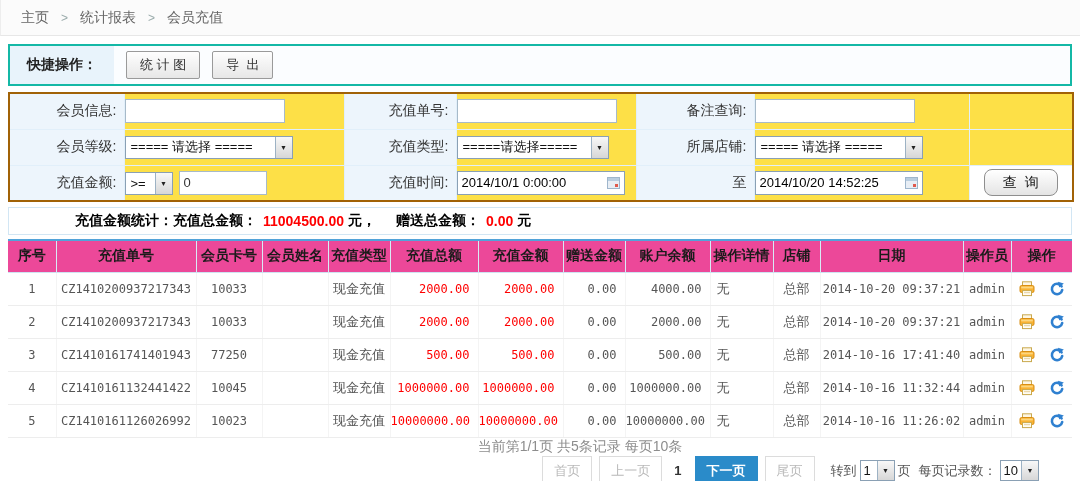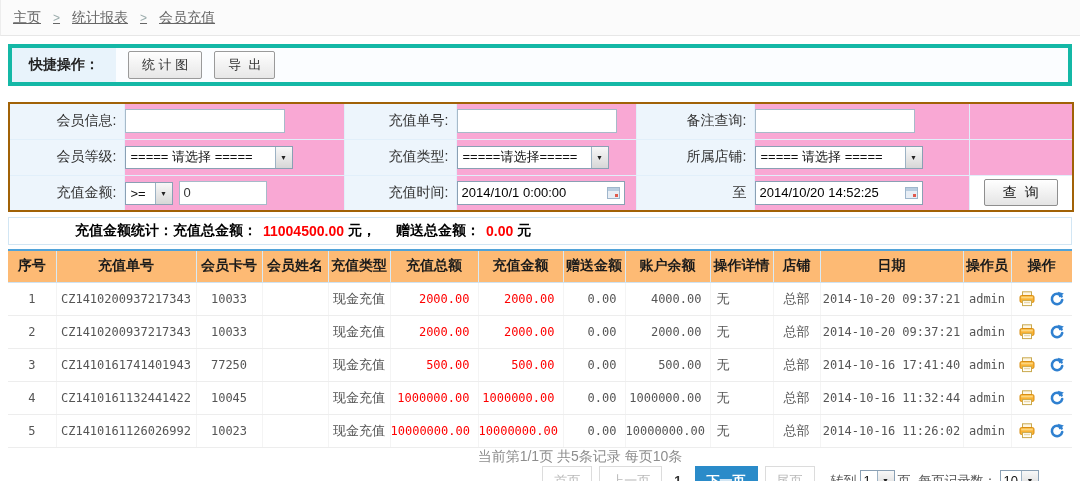--- a/index.html
+++ b/index.html
@@ -2,76 +2,76 @@
 <html><head>
 <meta charset="utf-8">
 <style>
   * { box-sizing: border-box; margin: 0; padding: 0; }
   html,body { width: 1080px; height: 481px; background:#fff; overflow:hidden;
     font-family: "Liberation Sans", sans-serif; }
 
   
   .topbar { height:36px; background:#fbfbfb; border-bottom:1px solid #e7e7e7;
     border-left:1px solid #ededed; display:flex; align-items:center;
-    padding-left:12px; font-size:14px; color:#666;text-decoration:underline; }
+    padding-left:20px; font-size:14px; color:#666; }
   .crumb { display:flex; align-items:center; }
   .crumb-item { color:#666; cursor:pointer; }
   .crumb-sep { margin:0 12px; color:#9aa; font-size:12px; }
 
   .content { padding:8px; }
 
   
-  .quick { display:flex; align-items:center; border:4px solid #14b8a6;
-    background:#fbfdff; height:42px; margin-bottom:16px; }
+  .quick { display:flex; align-items:center; border:2px solid #14b8a6;
+    background:#fbfdff; height:42px; margin-bottom:6px; }
   .quick-label { background:#e8f3fb; width:104px; height:100%; display:flex;
     align-items:center; justify-content:center; font-weight:bold; font-size:14px;
     color:#222; }
   .btn-gray { border:1px solid #9a9a9a; background:linear-gradient(#fefefe,#e7e7e7);
     padding:4px 13px; font-size:13px; color:#333; border-radius:2px;
     margin-left:12px; cursor:pointer; white-space:pre; }
 
   
   table.filter { width:100%; border-collapse:collapse; table-layout:fixed;
     border:2px solid #a16207; margin-bottom:5px; }
   .filter td { border:1px solid #e1effa; height:36px; font-size:14px; color:#333; }
   .filter td.lbl { background:#edf5fc; text-align:right; padding-right:7px; }
-  .filter td.inp { background:#f9a8d4; padding-left:0; }
+  .filter td.inp { background:#fde047; padding-left:0; }
   input.text { height:24px; border:1px solid #a7bac9; width:160px; font-size:13px;
     padding:0 4px; color:#333; font-family:inherit; }
   input.text.small { width:88px; }
   .win-select { display:inline-flex; align-items:center; height:23px;
     border:1px solid #8aa0b4; background:#fff; font-size:13px; color:#111;
     cursor:pointer; vertical-align:middle; }
   .win-select .val { padding:0 5px; flex:1; white-space:nowrap; overflow:hidden; }
   .arrow-btn { width:17px; align-self:stretch; border-left:1px solid #9db2c4;
     background:linear-gradient(#f8f8f8,#d7d7d7); display:flex; align-items:center;
     justify-content:center; font-size:7px; color:#222; }
   .sel-165 { width:168px; }  .sel-150 { width:152px; }  .sel-48 { width:48px; margin-right:6px;}
   .date-box { display:inline-flex; align-items:center; width:168px; height:24px;
     border:1px solid #8aa0b4; padding:0 4px; font-size:13px; color:#000;
     background:#fff; cursor:text; }
   .date-box .dval { flex:1; white-space:nowrap; }
   .cal-ico { cursor:pointer; display:inline-flex; }
   .search-btn { border:1px solid #8e8e8e; background:linear-gradient(#ffffff,#e4e4e4);
     width:74px; height:27px; font-size:14px; color:#111; cursor:pointer;
-    border-radius:2px; white-space:pre; }
+    border-radius:8px; white-space:pre; }
   td.action-cell { text-align:center; background:#fff; }
 
   
   .stats { border:1px solid #d2e6f4; height:28px; display:flex; align-items:center;
     padding-left:66px; font-size:14px; font-weight:bold; color:#000;
     margin-bottom:4px; }
   .stats .red { color:#fe0000; margin:0 4px; }
   .stats .seg { margin-right:2px; }
   .stats .gap { width:18px; }
 
   
   table.grid { width:100%; border-collapse:collapse; table-layout:fixed;
     font-size:13px; }
-  .grid thead th { background:#fdba74; border-top:2px solid #51a3d9;
+  .grid thead th { background:#ec4899; border-top:2px solid #51a3d9;
     border-bottom:1px solid #cfe3f2; border-right:1px solid #d8eaf6; height:32px;
     font-size:14px; color:#1b1b1b; font-weight:bold; white-space:nowrap; }
   .grid thead th:last-child { border-right:none; }
   .grid tbody td { height:33px; border-bottom:1px solid #ededed;
     border-right:1px solid #f4f4f4; color:#555; text-align:center;
     overflow:hidden; white-space:nowrap; background:#fff; }
   .grid tbody td:last-child { border-right:none; }
   .mono { font-family:"DejaVu Sans Mono", monospace; font-size:12px; color:#666; }
   .ta-r { text-align:right !important; padding-right:8px; }
   .ta-l { text-align:left !important; padding-left:6px; }

